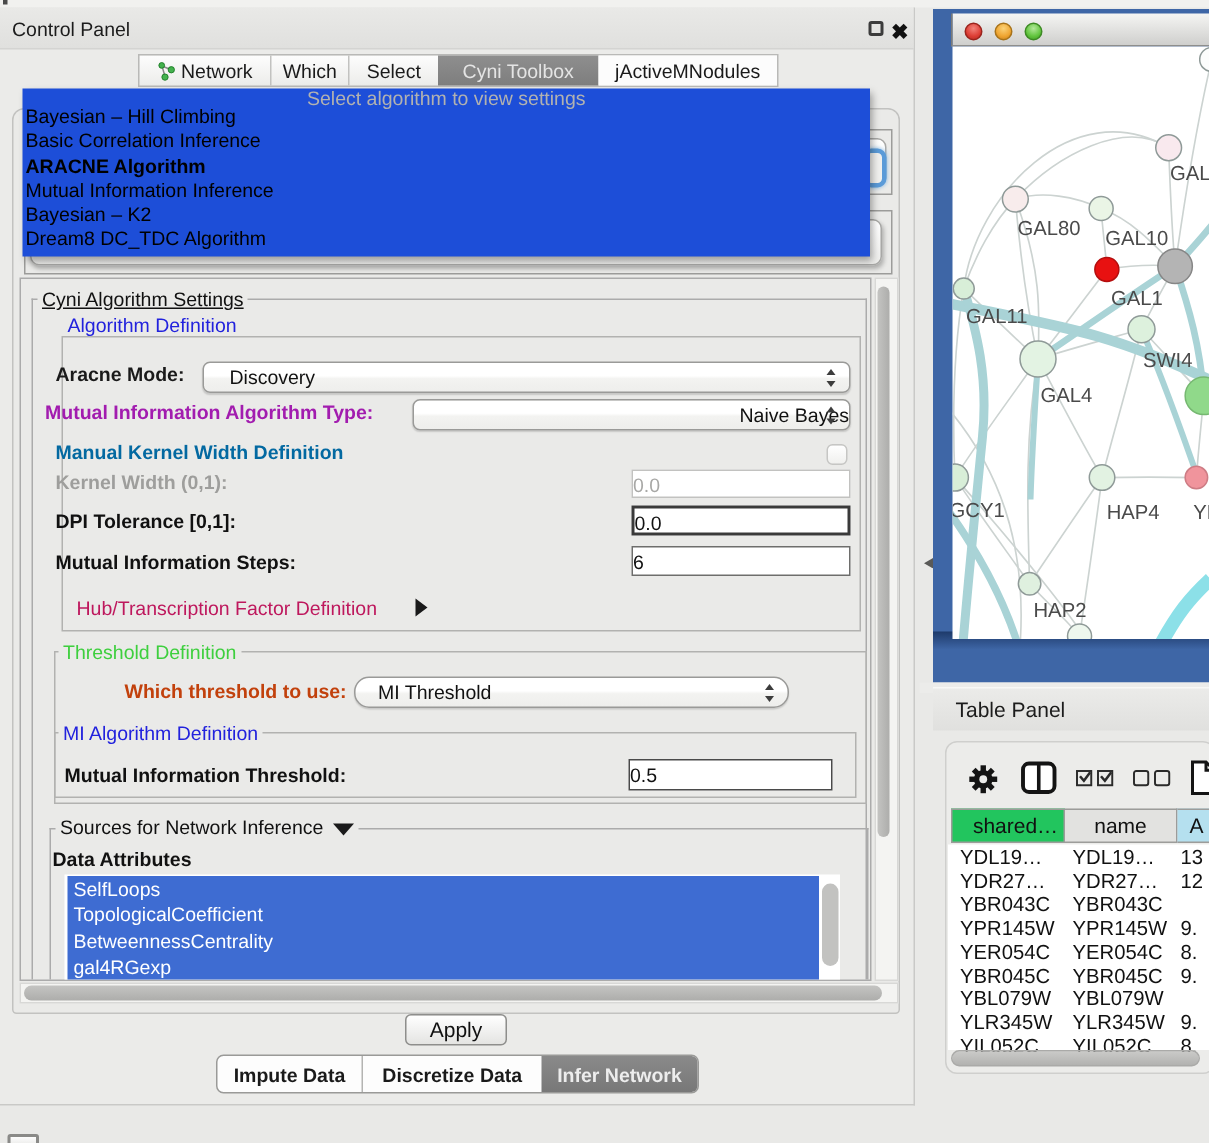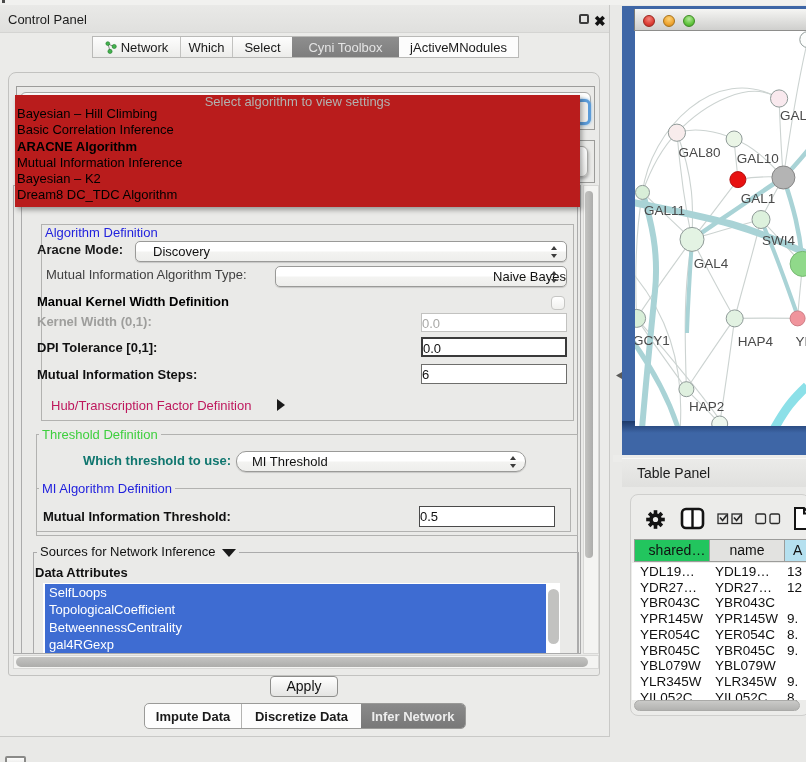--- a/index.html
+++ b/index.html
@@ -48,53 +48,53 @@
   <div class="abs" style="left:575px;top:94px;width:16px;height:26px;background:#f0f0ee;border:3px solid #5b9bd8;border-radius:6px;box-shadow:0 0 3px #7ab2e2;"></div>
   <div class="abs" style="left:16px;top:135px;width:579px;height:43px;border:1px solid #9c9c9a;"></div>
   <div class="abs" style="left:20px;top:141px;width:568px;height:31px;background:linear-gradient(#ffffff,#ededeb);border:1px solid #a8a8a6;border-radius:6px;box-shadow:1px 2px 3px rgba(0,0,0,0.25);"></div>
 
   <div class="abs" style="left:13px;top:180px;width:568px;height:469px;border:1px solid #ababab;overflow:hidden;background:#eaeae8;" id="vp">
 
     <div class="abs" style="left:7px;top:13px;width:557px;height:461px;border:1px solid #ababab;border-bottom:none;"></div>
     <div class="abs" style="left:11px;top:6px;background:#eaeae8;padding:0 3px;font-size:13px;color:#111;text-decoration:underline;">Cyni Algorithm Settings</div>
 
     <div class="abs" style="left:27px;top:38px;width:533px;height:197px;border:1px solid #b2b2b0;"></div>
-    <div class="abs" style="left:28px;top:39px;background:#eaeae8;padding:0 3px;font-size:13px;color:#2222dd;text-align:center;">Algorithm Definition</div>
+    <div class="abs" style="left:28px;top:23px;background:#eaeae8;padding:0 3px;font-size:13px;color:#2222dd;text-align:center;">Algorithm Definition</div>
 
     <div class="abs" style="left:23px;top:56px;font-size:13px;font-weight:bold;color:#1a1a1a;">Aracne Mode:</div>
     <div class="abs combo" style="left:121px;top:55px;width:432px;height:21px;">
       <span style="margin-left:17px;">Discovery</span>
         <span class="stp"></span>
     </div>
 
-    <div class="abs" style="left:32px;top:81px;font-size:13px;font-weight:normal;color:#404040;">Mutual Information Algorithm Type:</div>
+    <div class="abs" style="left:16px;top:81px;font-size:13px;font-weight:bold;color:#a21caf;">Mutual Information Algorithm Type:</div>
     <div class="abs combo" style="left:261px;top:80px;width:292px;height:21px;justify-content:flex-end;">
       <span style="margin-left:14px;">Naive Bayes</span>
         <span class="stp"></span>
     </div>
 
-    <div class="abs" style="left:23px;top:108px;font-size:13px;font-weight:bold;color:#000000;">Manual Kernel Width Definition</div>
+    <div class="abs" style="left:23px;top:108px;font-size:13px;font-weight:bold;color:#0369a1;">Manual Kernel Width Definition</div>
     <div class="abs" style="left:537px;top:110px;width:14px;height:14px;background:linear-gradient(#ffffff,#f0f0ee);border:1.5px solid #c6c6c4;border-radius:4px;"></div>
 
     <div class="abs" style="left:23px;top:128px;font-size:13px;font-weight:bold;color:#9e9e9c;">Kernel Width (0,1):</div>
     <div class="abs fld" style="left:407px;top:127px;width:146px;height:19px;border:1px solid #c2c2c0;color:#a8a8a6;">0.0</div>
 
     <div class="abs" style="left:23px;top:154px;font-size:13px;font-weight:bold;color:#111;">DPI Tolerance [0,1]:</div>
     <div class="abs fld" style="left:407px;top:151px;width:146px;height:20px;border:2px solid #3a3a3a;color:#111;">0.0</div>
 
     <div class="abs" style="left:23px;top:181px;font-size:13px;font-weight:bold;color:#111;">Mutual Information Steps:</div>
     <div class="abs fld" style="left:407px;top:178px;width:146px;height:20px;border:1px solid #6e6e6c;color:#111;">6</div>
 
     <div class="abs" style="left:37px;top:212px;font-size:13px;color:#be185d;">Hub/Transcription Factor Definition</div>
     <div class="abs" style="left:263px;top:213px;width:0;height:0;border-left:8px solid #1a1a1a;border-top:6px solid transparent;border-bottom:6px solid transparent;"></div>
 
     <div class="abs" style="left:22px;top:248px;width:542px;height:102px;border:1px solid #b2b2b0;"></div>
     <div class="abs" style="left:25px;top:241px;background:#eaeae8;padding:0 3px;font-size:13px;color:#3ecf3e;">Threshold Definition</div>
 
-    <div class="abs" style="left:69px;top:267px;font-size:13px;font-weight:bold;color:#0f766e;">Which threshold to use:</div>
+    <div class="abs" style="left:69px;top:267px;font-size:13px;font-weight:bold;color:#c2410c;">Which threshold to use:</div>
     <div class="abs combo" style="left:222px;top:265px;width:290px;height:21px;border-radius:10px;">
       <span style="margin-left:15px;">MI Threshold</span>
         <span class="stp"></span>
     </div>
 
     <div class="abs" style="left:22px;top:302px;width:535px;height:44px;border:1px solid #b2b2b0;"></div>
     <div class="abs" style="left:25px;top:295px;background:#eaeae8;padding:0 3px;font-size:13px;color:#2222dd;">MI Algorithm Definition</div>
 
     <div class="abs" style="left:29px;top:323px;font-size:13px;font-weight:bold;color:#111;">Mutual Information Threshold:</div>
     <div class="abs fld" style="left:405px;top:320px;width:136px;height:21px;border:1.5px solid #4a4a4a;color:#111;">0.5</div>
@@ -117,21 +117,21 @@
 
   <div class="abs" style="left:270px;top:671px;width:68px;height:21px;background:linear-gradient(#ffffff,#e4e4e2);border:1px solid #8e8e8c;border-radius:4px;font-size:14px;color:#111;text-align:center;line-height:19px;">Apply</div>
 
   <div class="abs" style="left:144px;top:698px;height:26px;display:flex;font-size:13px;font-weight:bold;color:#1a1a1a;background:#fdfdfd;border:1px solid #9a9a98;border-radius:5px;">
     <div style="width:97px;display:flex;align-items:center;justify-content:center;border-right:1px solid #b4b4b2;">Impute Data</div>
     <div style="width:119px;display:flex;align-items:center;justify-content:center;">Discretize Data</div>
     <div style="width:104px;display:flex;align-items:center;justify-content:center;background:linear-gradient(#8a8a8a,#787878);color:#ededed;border-radius:0 4px 4px 0;">Infer Network</div>
   </div>
 </div>
 
-<div class="abs" style="left:15px;top:59px;width:565px;height:112px;background:#b91c1c;box-shadow:2px 3px 5px rgba(0,0,0,0.35);font-size:13px;margin-top:36px;">
+<div class="abs" style="left:15px;top:59px;width:565px;height:112px;background:#1d4ed8;box-shadow:2px 3px 5px rgba(0,0,0,0.35);font-size:13px;">
   <div style="text-align:center;color:#b2b2b0;height:12px;line-height:12px;margin-top:1px;">Select algorithm to view settings</div>
   <div style="padding-left:2px;line-height:16.3px;color:#000;margin-top:-2px;">Bayesian – Hill Climbing<br>Basic Correlation Inference<br><b>ARACNE Algorithm</b><br>Mutual Information Inference<br>Bayesian – K2<br>Dream8 DC_TDC Algorithm</div>
 </div>
 
 <div class="abs" style="left:616px;top:372px;width:6px;height:7px;background:#5a5a58;clip-path:polygon(100% 0,0 50%,100% 100%);"></div>
 
 <div class="abs" style="left:5px;top:756px;width:21px;height:10px;background:linear-gradient(#fdfdfd,#e8e8e6);border:2px solid #8a8a88;border-radius:2px;"></div>
 
 <div class="abs" style="left:622px;top:6px;width:184px;height:449px;background:#3e66a6;"></div>
 <div class="abs" style="left:622px;top:421px;width:184px;height:12px;background:linear-gradient(#1e3a6a,#3e66a6);"></div>

